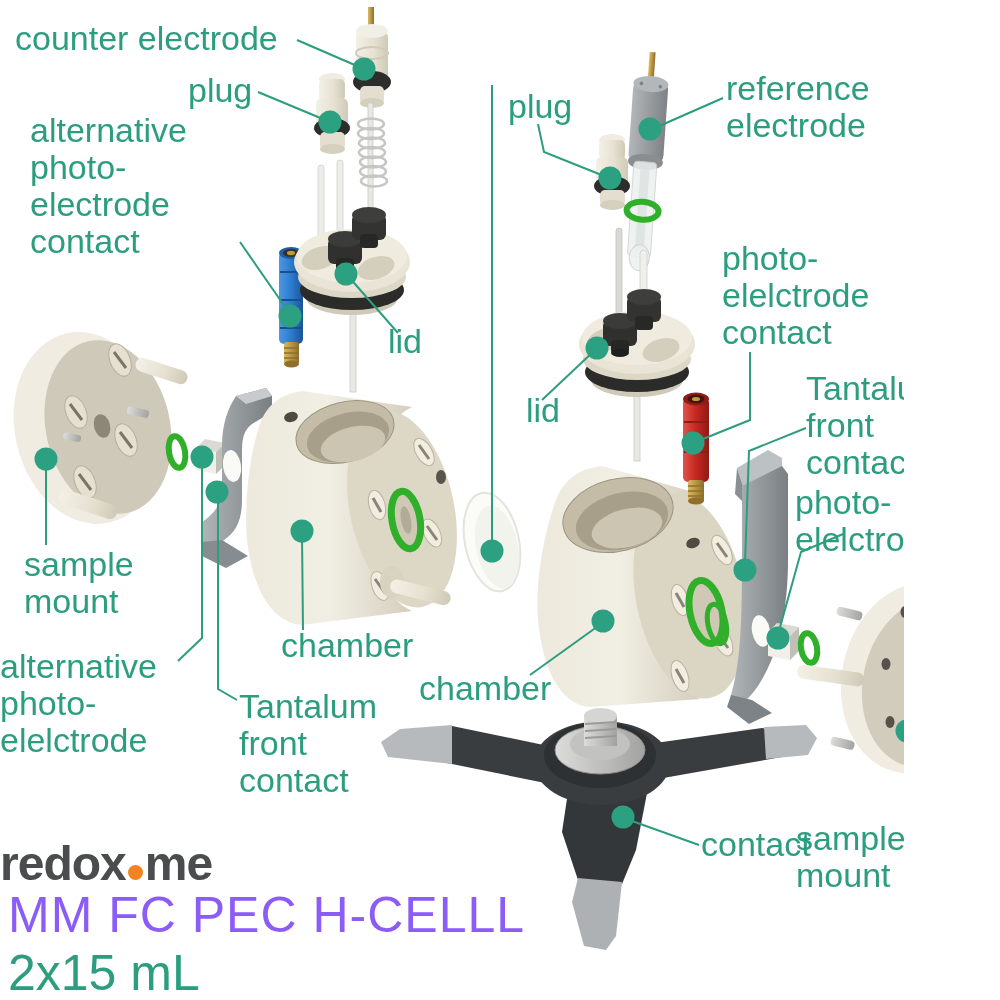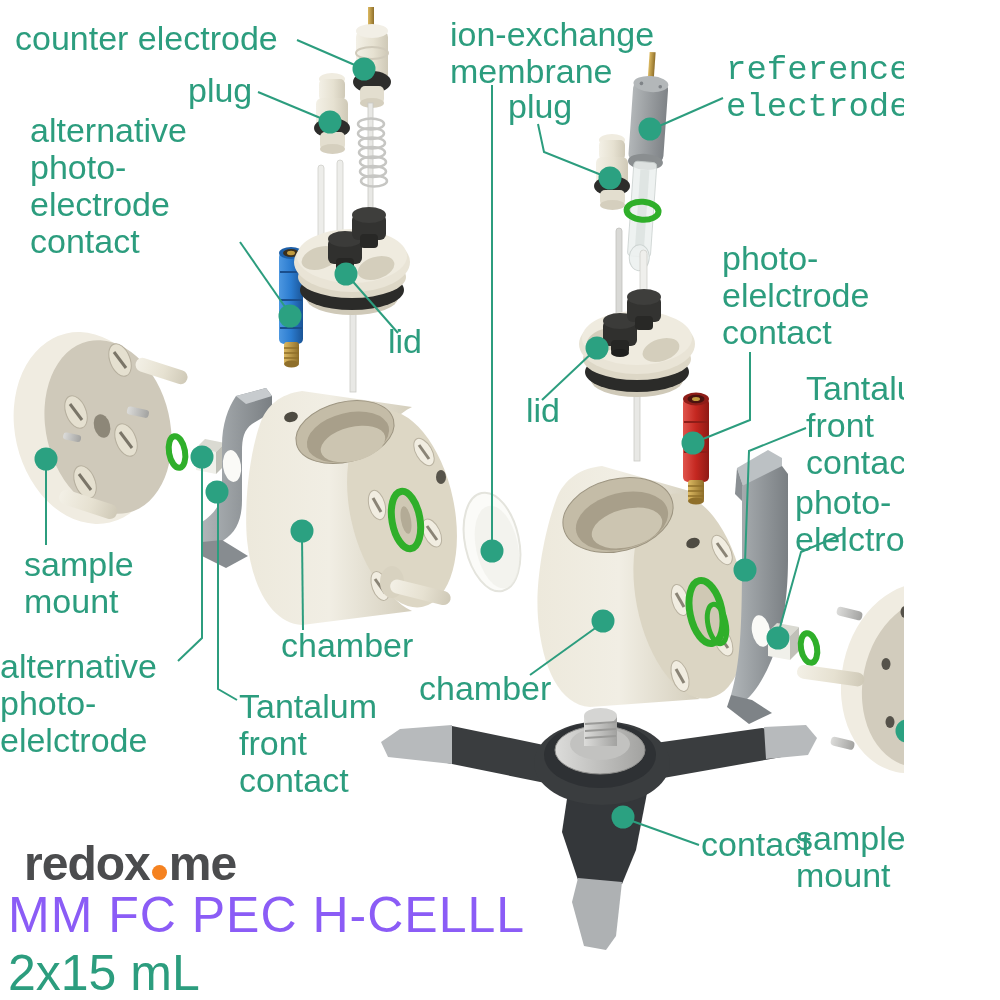--- a/index.html
+++ b/index.html
@@ -7,21 +7,21 @@
     position:relative;width:904px;height:1000px;background:#ffffff;overflow:hidden;
     font-family:"Liberation Sans", sans-serif;
   }
   .art{position:absolute;left:0;top:0;}
   .lbl{
     position:absolute;color:#2C9D7E;font-size:34px;line-height:37px;
     white-space:pre-line;letter-spacing:0px;
   }
   .ra{text-align:left;}
   .brand{
-    position:absolute;left:24px;top:836px;font-size:48px;font-weight:bold;
+    position:absolute;left:0;top:836px;font-size:48px;font-weight:bold;
     color:#4B4C4E;letter-spacing:-1px;
   }
   .brand .dot{
     display:inline-block;width:15px;height:15px;border-radius:50%;
     background:#F58220;margin:0 2px;
   }
   .title{
     position:absolute;left:8px;top:886px;font-size:50px;color:#8b5cf6;
     letter-spacing:1px;
   }
@@ -365,24 +365,22 @@
   </g>
 </svg>
 
 <div class="lbl" style="left:15px;top:20px;">counter electrode</div>
 <div class="lbl" style="left:188px;top:72px;">plug</div>
 <div class="lbl ra" style="left:30px;top:112px;width:208px;">alternative
 photo-
 electrode
 contact</div>
 <div class="lbl" style="left:388px;top:323px;">lid</div>
-<div class="lbl" style="left:450px;top:16px;">ion-exchange
-membrane</div>
 <div class="lbl" style="left:508px;top:88px;">plug</div>
-<div class="lbl" style="left:726px;top:52px;font-family:Liberation Mono, monospace;">reference
+<div class="lbl" style="left:726px;top:70px;">reference
 electrode</div>
 <div class="lbl" style="left:722px;top:240px;">photo-
 elelctrode
 contact</div>
 <div class="lbl" style="left:806px;top:370px;">Tantalum
 front
 contact</div>
 <div class="lbl ra" style="left:795px;top:484px;width:202px;">photo-
 elelctrode</div>
 <div class="lbl" style="left:24px;top:546px;">sample

